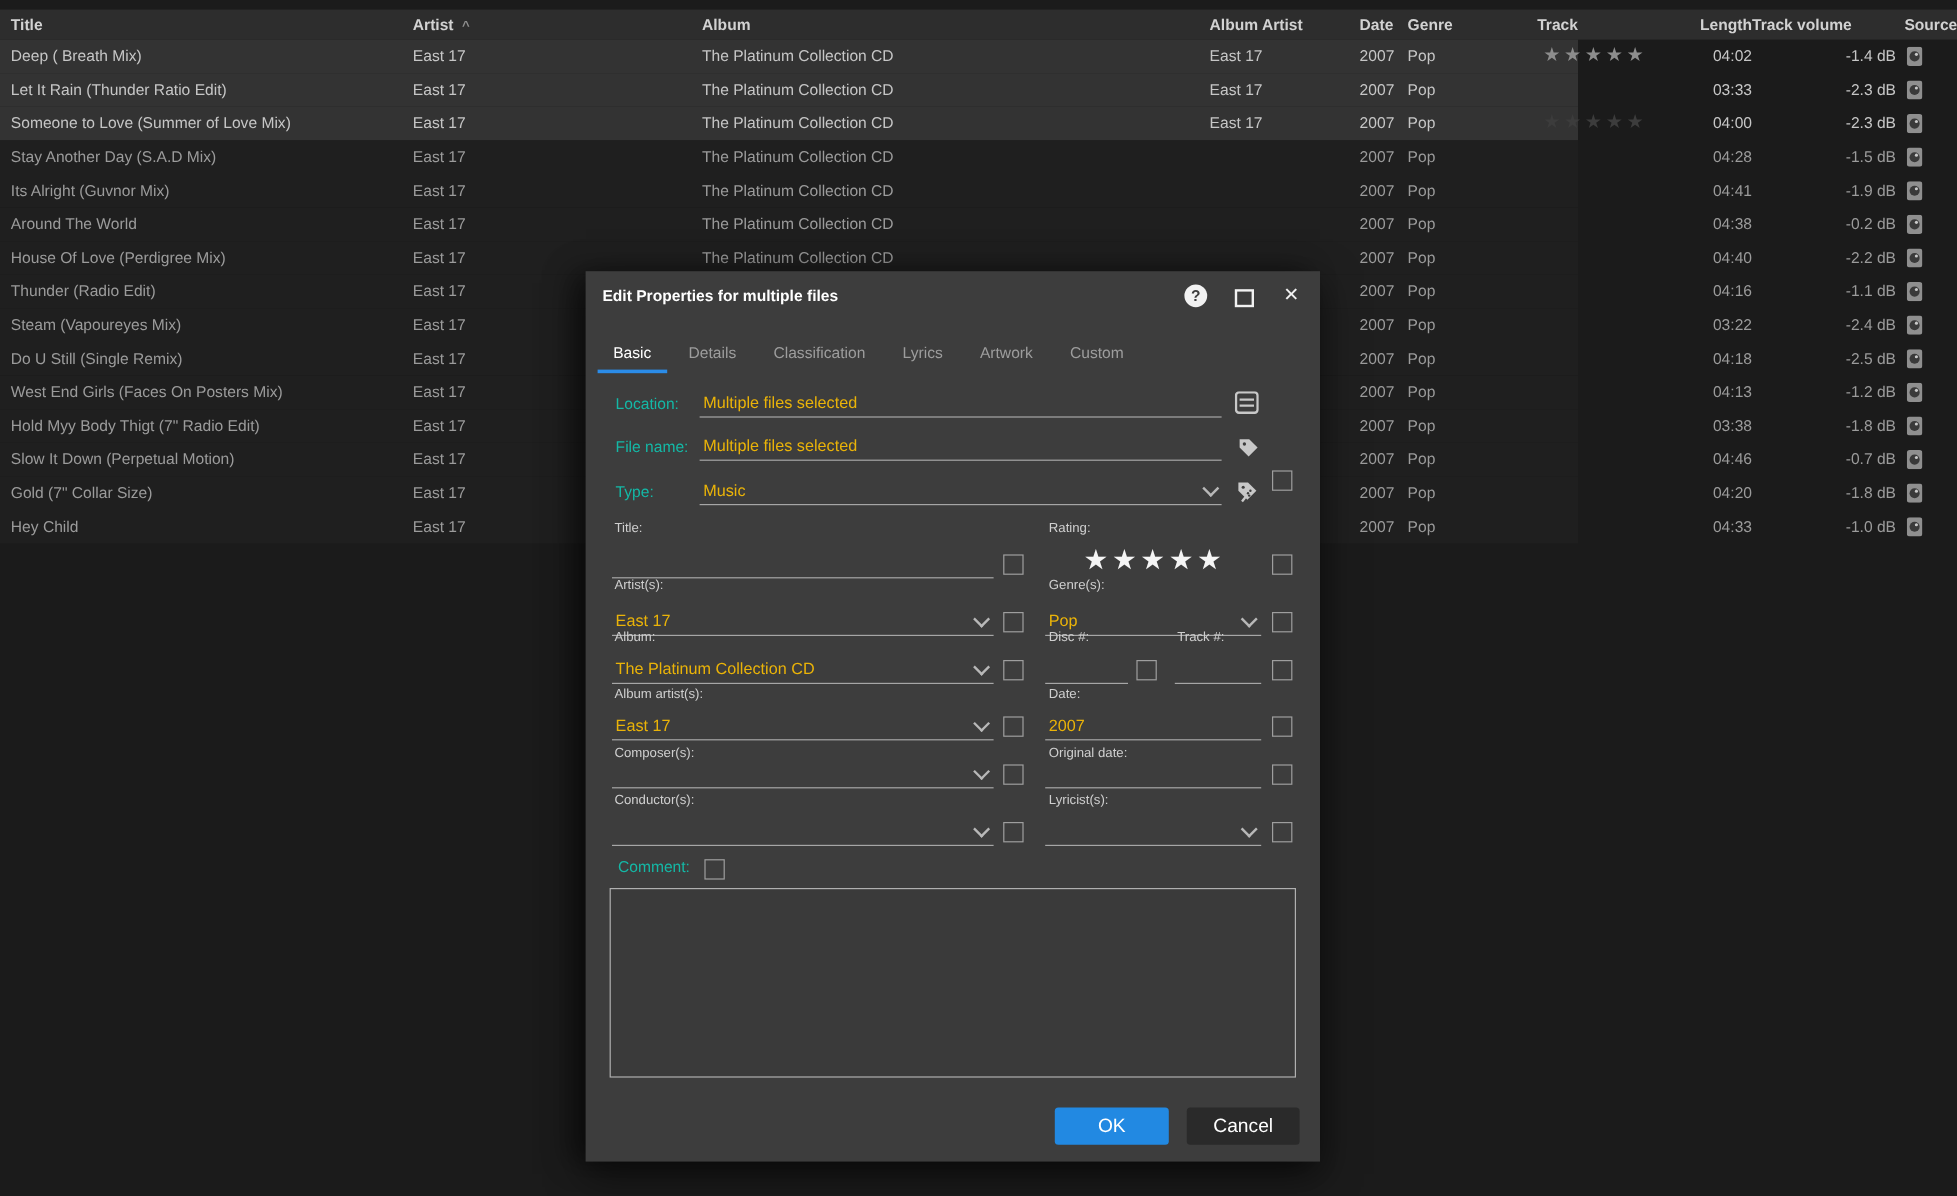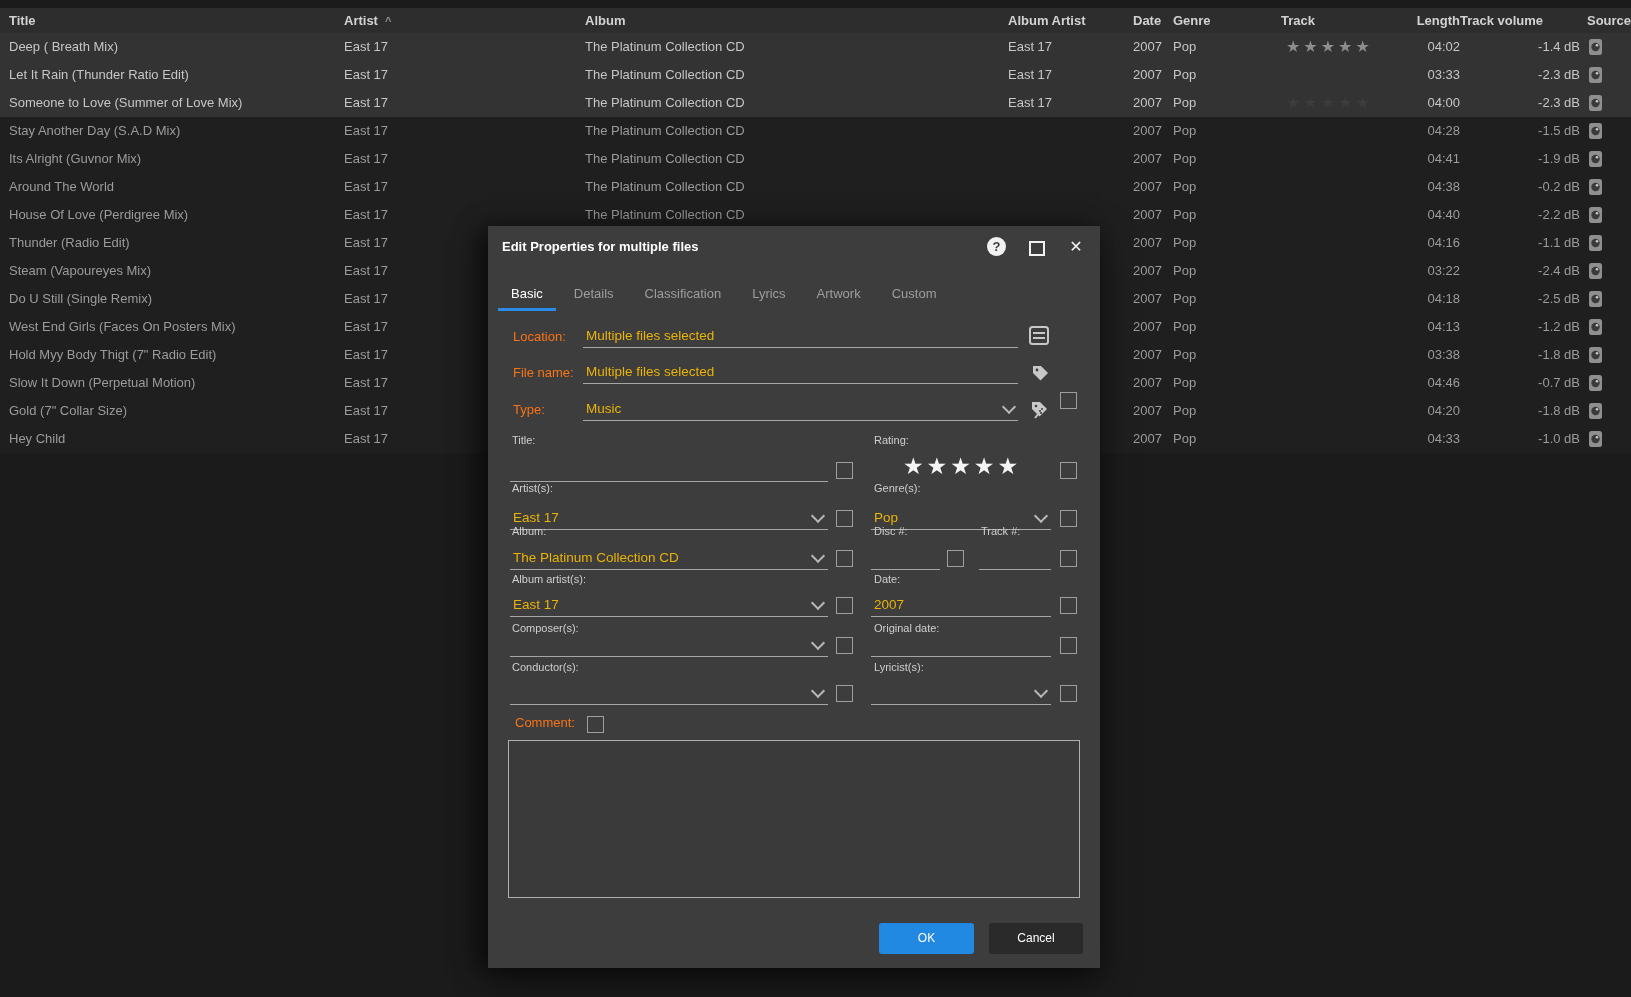--- a/index.html
+++ b/index.html
@@ -8,21 +8,21 @@
     background:#1b1b1b;
     font-family:"Liberation Sans","DejaVu Sans",sans-serif;
     -webkit-font-smoothing:antialiased;
   }
   
   .table-header{
     position:absolute;left:0;top:8px;width:1631px;height:25px;
     background:#2d2d2d;color:#d2d2d2;font-weight:bold;font-size:13px;line-height:25px;
   }
   .rows{position:absolute;left:0;top:33px;width:1631px;}
-  .trow{position:relative;width:1631px;height:28px;background:#1f1f1f;color:#9b9b9b;font-size:13px;line-height:28px;}
+  .trow{position:relative;width:1315px;height:28px;background:#1f1f1f;color:#9b9b9b;font-size:13px;line-height:28px;}
   .trow.selected{background:#333333;color:#c6c6c6;}
   .c{position:absolute;white-space:nowrap;}
   .c-title{left:9px;}
   .c-artist{left:344px;}
   .c-album{left:585px;}
   .c-albumartist{left:1008px;}
   .c-date{left:1133px;}
   .c-genre{left:1173px;}
   .c-rating{left:1286px;font-size:16px;letter-spacing:3px;color:#8d8d8d;}
   .c-rating.faint{color:#3c3c3c;}
@@ -38,30 +38,30 @@
   .dialog *{position:absolute;}
   .dlg-title{left:14px;top:13px;font-size:13px;font-weight:600;color:#ffffff;white-space:nowrap;}
   .help-ic{left:499px;top:11px;width:19px;height:19px;border-radius:50%;background:#f2f2f2;
     color:#3d3d3d;font-size:13px;font-weight:bold;text-align:center;line-height:19px;cursor:default;}
   .max-ic{left:541px;top:15px;width:12px;height:11px;border:2px solid #f2f2f2;}
   .close-ic{left:579px;top:12px;width:18px;height:18px;color:#f2f2f2;font-size:16px;line-height:18px;text-align:center;}
   .tabs{left:10px;top:54px;height:31px;display:flex;position:absolute;gap:5px;}
   .tab{position:static;padding:0 13px;font-size:13px;color:#9d9d9d;line-height:28px;white-space:nowrap;}
   .tab.active{color:#ffffff;border-bottom:3px solid #2b8ce8;}
   .lbl{font-size:11px;color:#cfcfcf;white-space:nowrap;}
-  .lbl-lg{font-size:13px;color:#f97316;white-space:nowrap;}
+  .lbl-lg{font-size:13px;color:#14b8a6;white-space:nowrap;}
   .ul{height:22px;border-bottom:1px solid #a6a6a6;}
   .ul .val{position:absolute;left:3px;top:0;font-size:13.5px;color:#eab308;line-height:22px;white-space:nowrap;}
   .chev{width:8px;height:8px;border-right:2px solid #b8b8b8;border-bottom:2px solid #b8b8b8;
     transform:rotate(45deg);top:4px;}
   .cb{width:15px;height:15px;border:1px solid #9e9e9e;background:transparent;}
   .dlg-stars{font-size:23px;letter-spacing:3px;color:#f5f5f5;line-height:26px;white-space:nowrap;}
   .icon-slot{line-height:0;}
   .comment-box{left:20px;top:514px;width:570px;height:156px;border:1px solid #b0b0b0;background:#3a3a3a;}
-  .btn{height:31px;border-radius:3px;color:#ffffff;font-size:12px;text-align:center;line-height:31px;cursor:default;}
+  .btn{height:31px;border-radius:3px;color:#ffffff;font-size:16px;text-align:center;line-height:31px;cursor:default;}
   .btn-ok{left:391px;top:697px;width:95px;background:#2289e2;}
   .btn-cancel{left:501px;top:697px;width:94px;background:#2a2a2a;}
 </style>
 </head>
 <body>
 
 <div class="table-header">
   <span class="c c-title">Title</span>
   <span class="c c-artist"><span>Artist</span><span class="hdr-caret">^</span></span>
   <span class="c c-album">Album</span>

